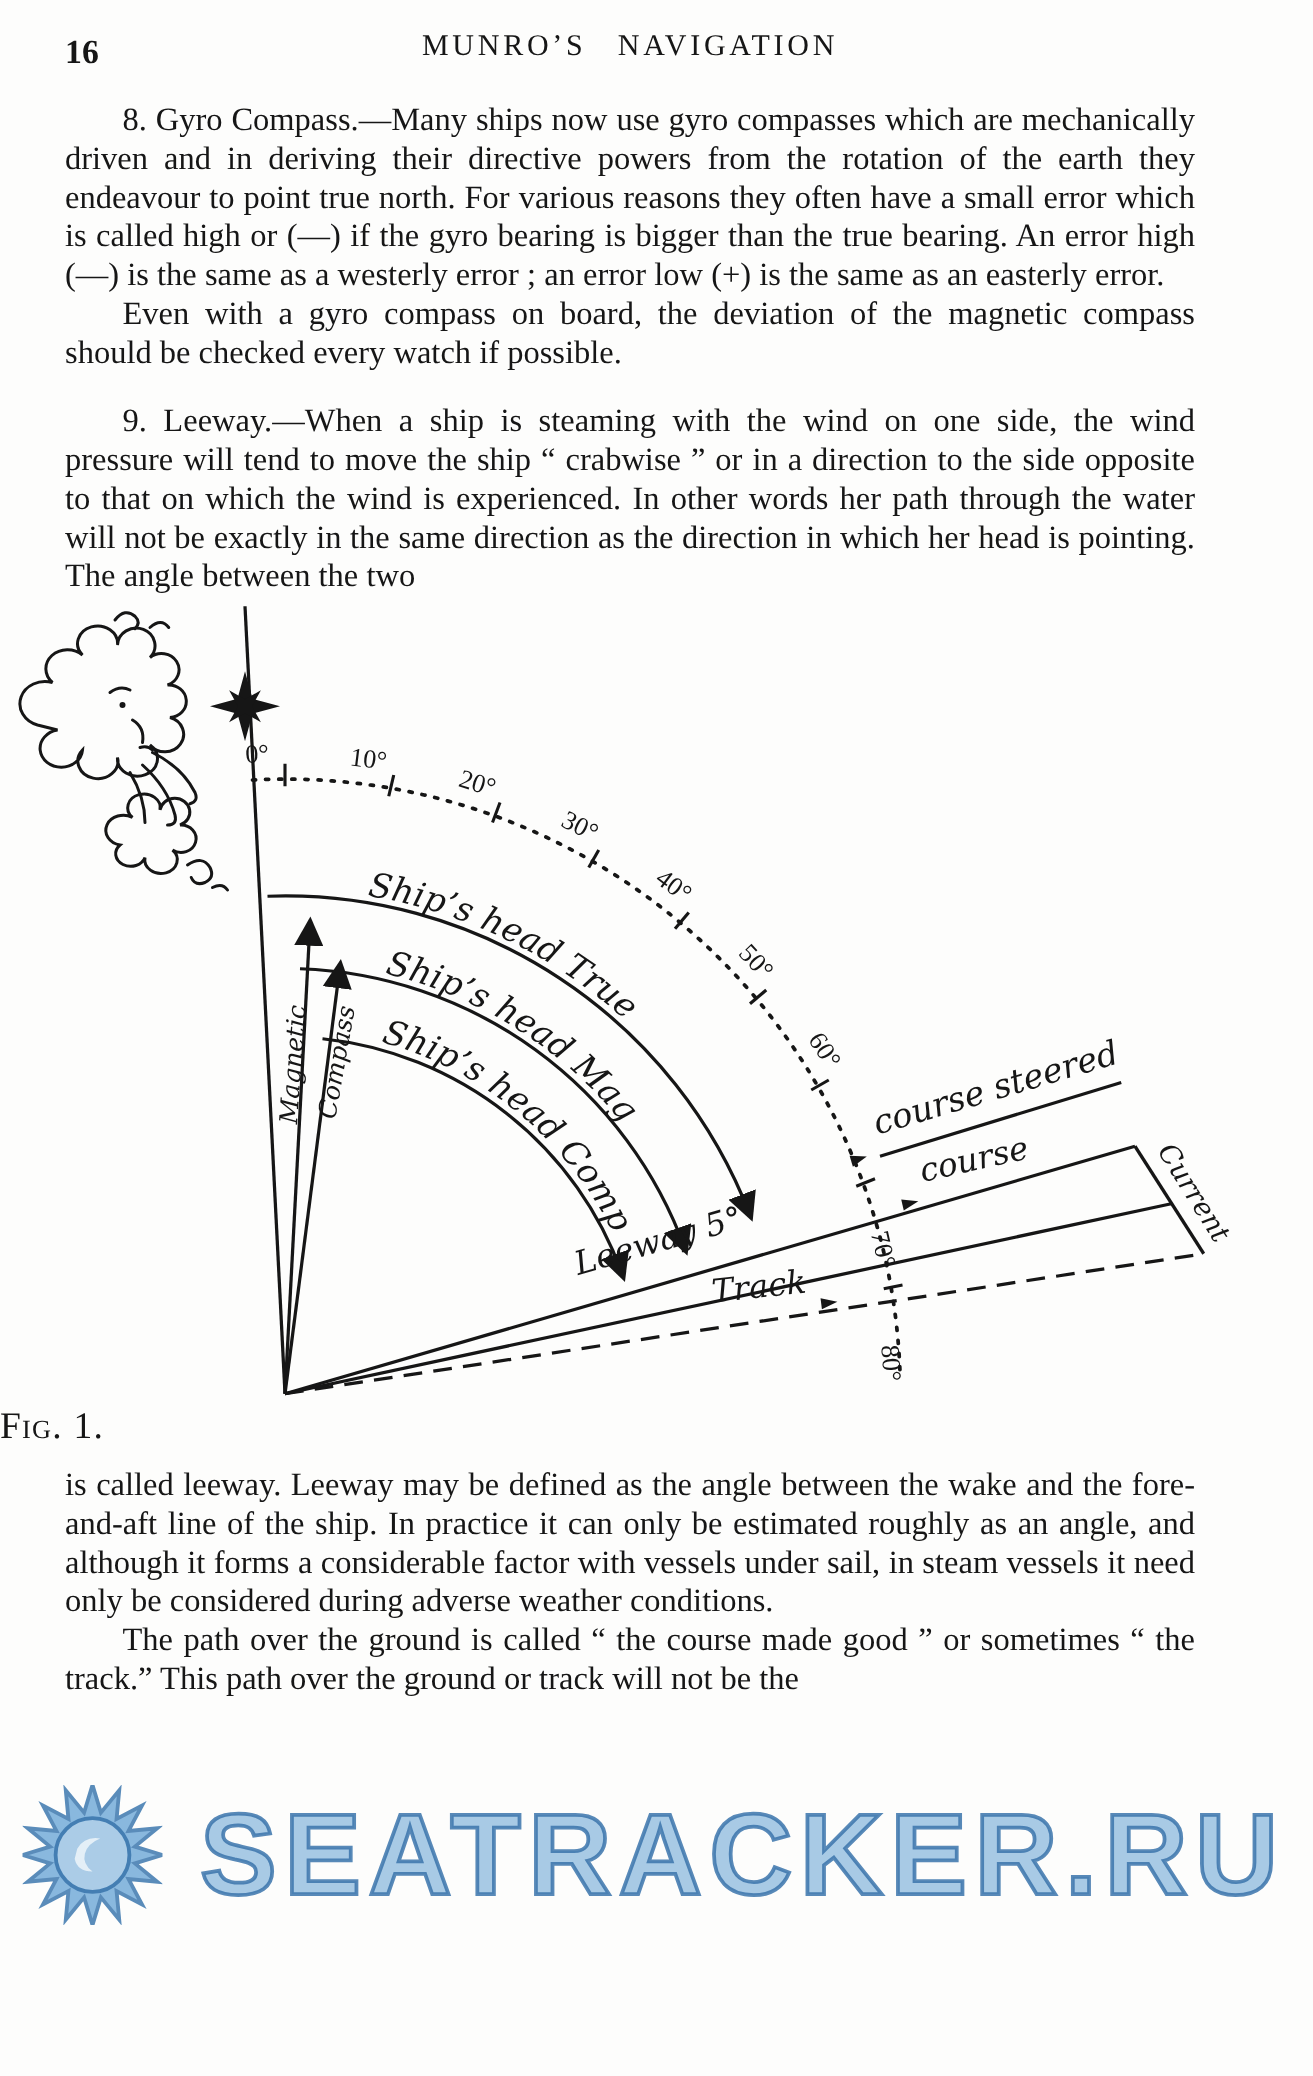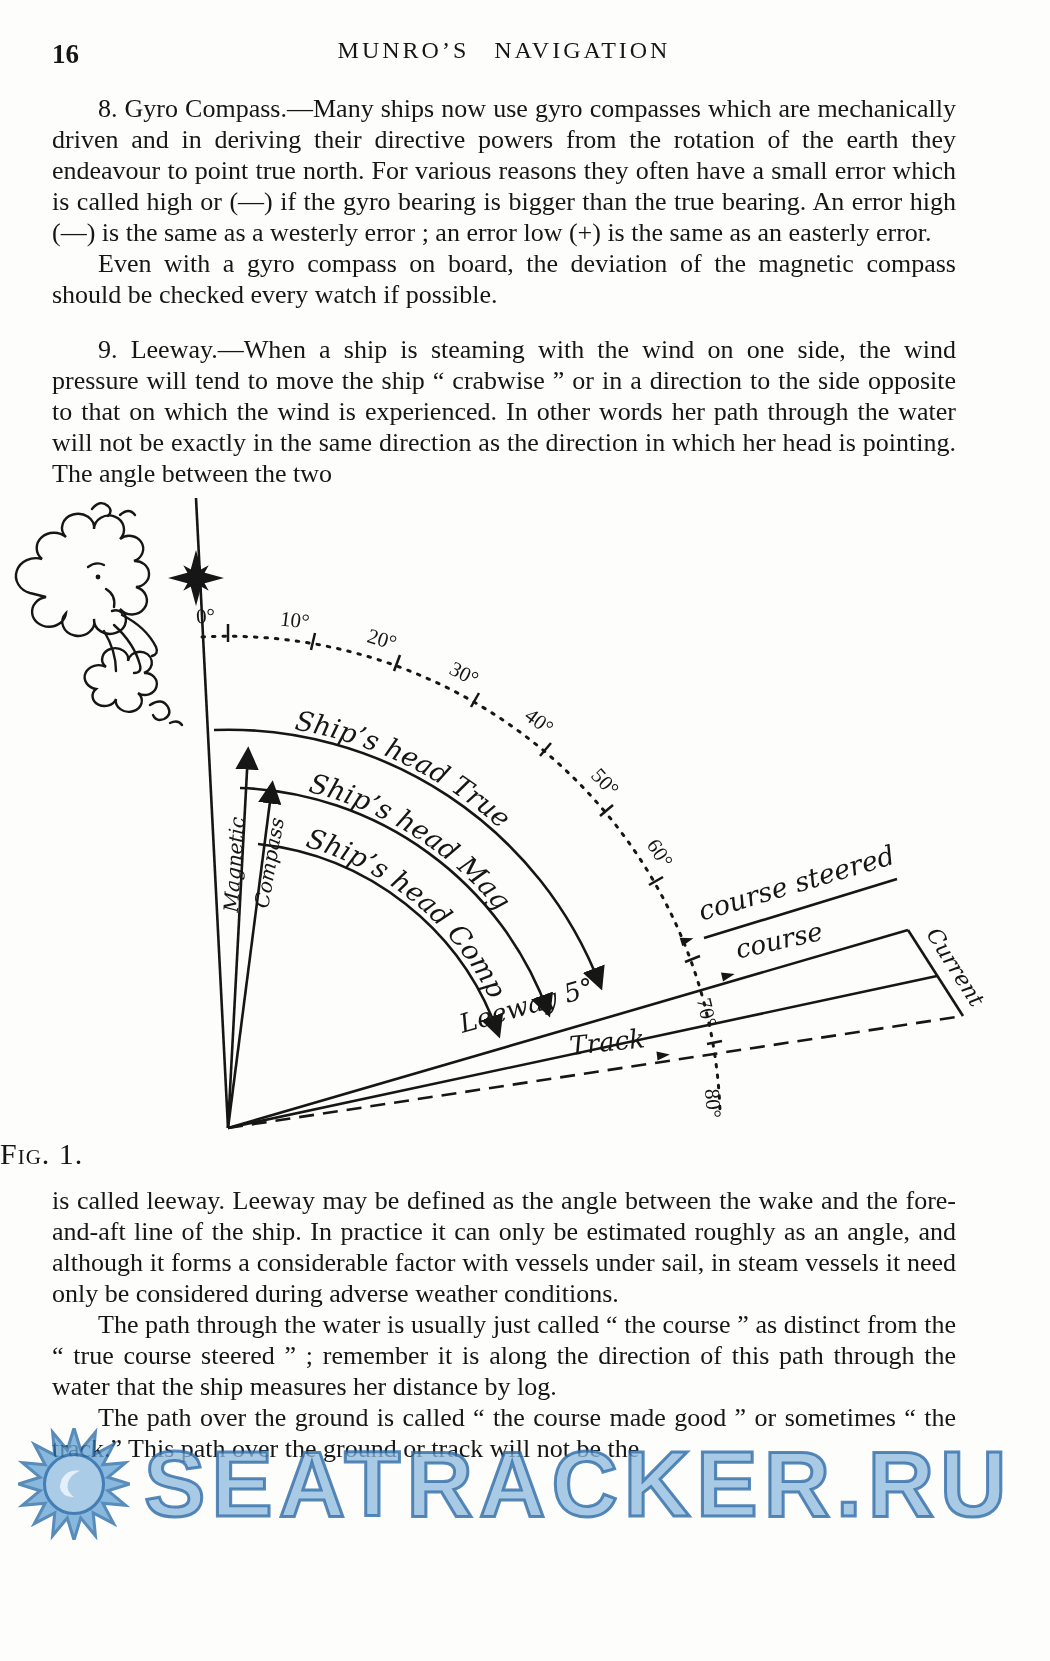--- a/index.html
+++ b/index.html
@@ -1,38 +1,38 @@
 <!DOCTYPE html>
 <html><head>
 <meta charset="utf-8">
 <style>
   html,body{margin:0;padding:0;}
   body{
     width:1050px;height:1661px;background:#fdfdfc;color:#161616;
     font-family:"Liberation Serif","DejaVu Serif",serif;
     position:relative;overflow:hidden;
   }
-  .page{padding:9px 94px 0 52px;margin-top:28px;}
+  .page{padding:24px 94px 0 52px;}
   .header-row{position:relative;text-align:center;margin-bottom:20px;height:36px;}
   .pagenum{position:absolute;left:0;top:2px;font-weight:bold;font-size:27px;}
   .running-title{font-size:24px;letter-spacing:3px;word-spacing:16px;}
   .para{font-size:26px;line-height:31px;text-align:justify;margin:0;text-indent:46px;}
   .para.noindent{text-indent:0;}
   .para.gap-before{margin-top:24px;}
   .lead{font-weight:normal;}
   .figure{position:relative;margin:4px -94px 6px -52px;}
   .figure svg{display:block;}
   .fig-caption{text-align:left;font-variant:small-caps;font-size:30px;letter-spacing:1px;margin:-6px 0 14px 0;}
   .hand{font-style:italic;font-family:"DejaVu Serif",serif;fill:#161616;}
   .deg{font-size:21px;fill:#161616;}
   .sk{stroke:#161616;fill:none;stroke-width:2.4;stroke-linecap:round;}
   .ln{stroke:#161616;stroke-width:2.6;}
   .watermark{
     position:absolute;left:18px;top:1424px;width:1014px;height:120px;
-    display:flex;align-items:center;gap:14px;z-index:5;pointer-events:none;opacity:.92;
+    display:flex;align-items:center;gap:30px;z-index:5;pointer-events:none;opacity:.92;
   }
   .wm-text{
     font-family:"Liberation Sans",sans-serif;font-weight:bold;font-size:92px;line-height:112px;
     letter-spacing:6px;color:rgba(140,185,222,.82);
     -webkit-text-stroke:3px rgba(42,104,164,.85);
     white-space:nowrap;
   }
 </style>
 </head>
 <body>
@@ -135,21 +135,20 @@
       <text class="hand" font-size="26" text-anchor="middle" transform="translate(781,456) rotate(-12.5)">course</text>
       <text class="hand" font-size="26" text-anchor="middle" transform="translate(608,558) rotate(-6)">Track</text>
       <text class="hand" font-size="26" text-anchor="middle" transform="translate(529,521) rotate(-16)">Leeway 5°</text>
       <text class="hand" font-size="22" text-anchor="middle" transform="translate(949,478) rotate(58)">Current</text>
     </svg>
     <div class="fig-caption">Fig. 1.</div>
   </div>
 
   <p class="para noindent"><span>is called leeway.  Leeway may be defined as the angle between the wake and the fore-and-aft line of the ship.  In practice it can only be estimated roughly as an angle, and although it forms a considerable factor with vessels under sail, in steam vessels it need only be considered during adverse weather conditions.</span></p>
 
-  <p class="para"><span>The path through the water is usually just called “ the course ” as distinct from the “ true course steered ” ; remember it is along the direction of this path through the water that the ship measures her distance by log.</span></p>
 
   <p class="para"><span>The path over the ground is called “ the course made good ” or sometimes “ the track.”  This path over the ground or track will not be the</span></p>
 
 </main>
 
 <div class="watermark">
   <svg class="wm-sun" width="112" height="112" viewBox="0 0 110 110">
     <polygon points="110,55 88.3,61.6 105.8,76 83.3,73.9 93.9,93.9 73.9,83.3 76,105.8 61.6,88.3 55,110 48.4,88.3 34,105.8 36.1,83.3 16.1,93.9 26.7,73.9 4.2,76 21.7,61.6 0,55 21.7,48.4 4.2,34 26.7,36.1 16.1,16.1 36.1,26.7 34,4.2 48.4,21.7 55,0 61.6,21.7 76,4.2 73.9,26.7 93.9,16.1 83.3,36.1 105.8,34 88.3,48.4" fill="#69a5d6" stroke="#2d6da8" stroke-width="3" opacity="0.85"></polygon>
     <circle cx="55" cy="55" r="29" fill="#a8cbe7" stroke="#2d6da8" stroke-width="3" opacity="0.9"></circle>
     <path d="M43,50 q6,-10 18,-8 q-10,4 -12,12 q-2,8 6,14 q-12,0 -14,-10 z" fill="#e9f3fa" opacity="0.9"></path>

